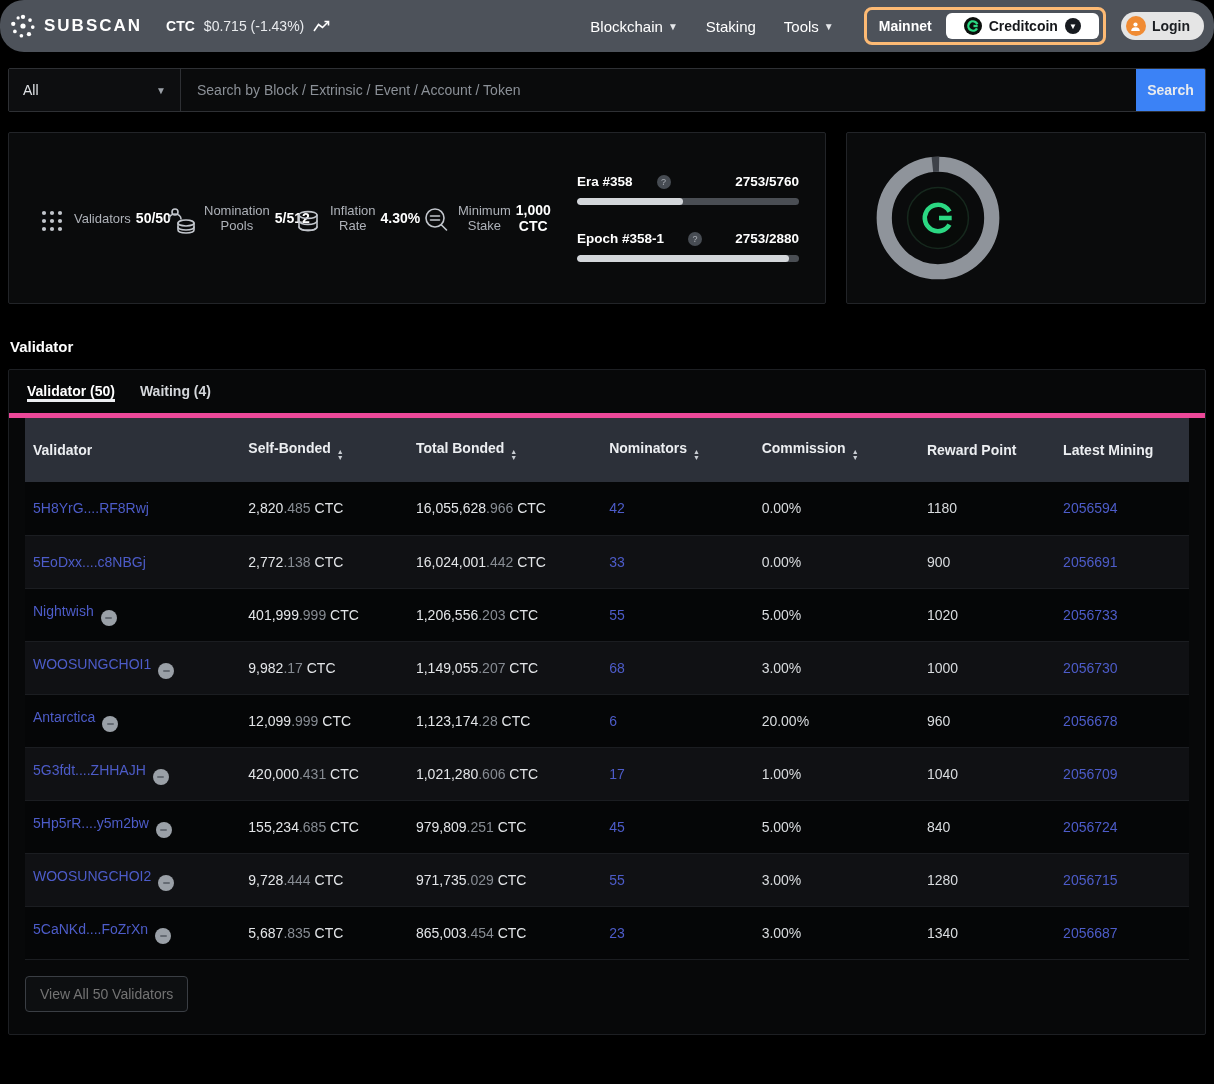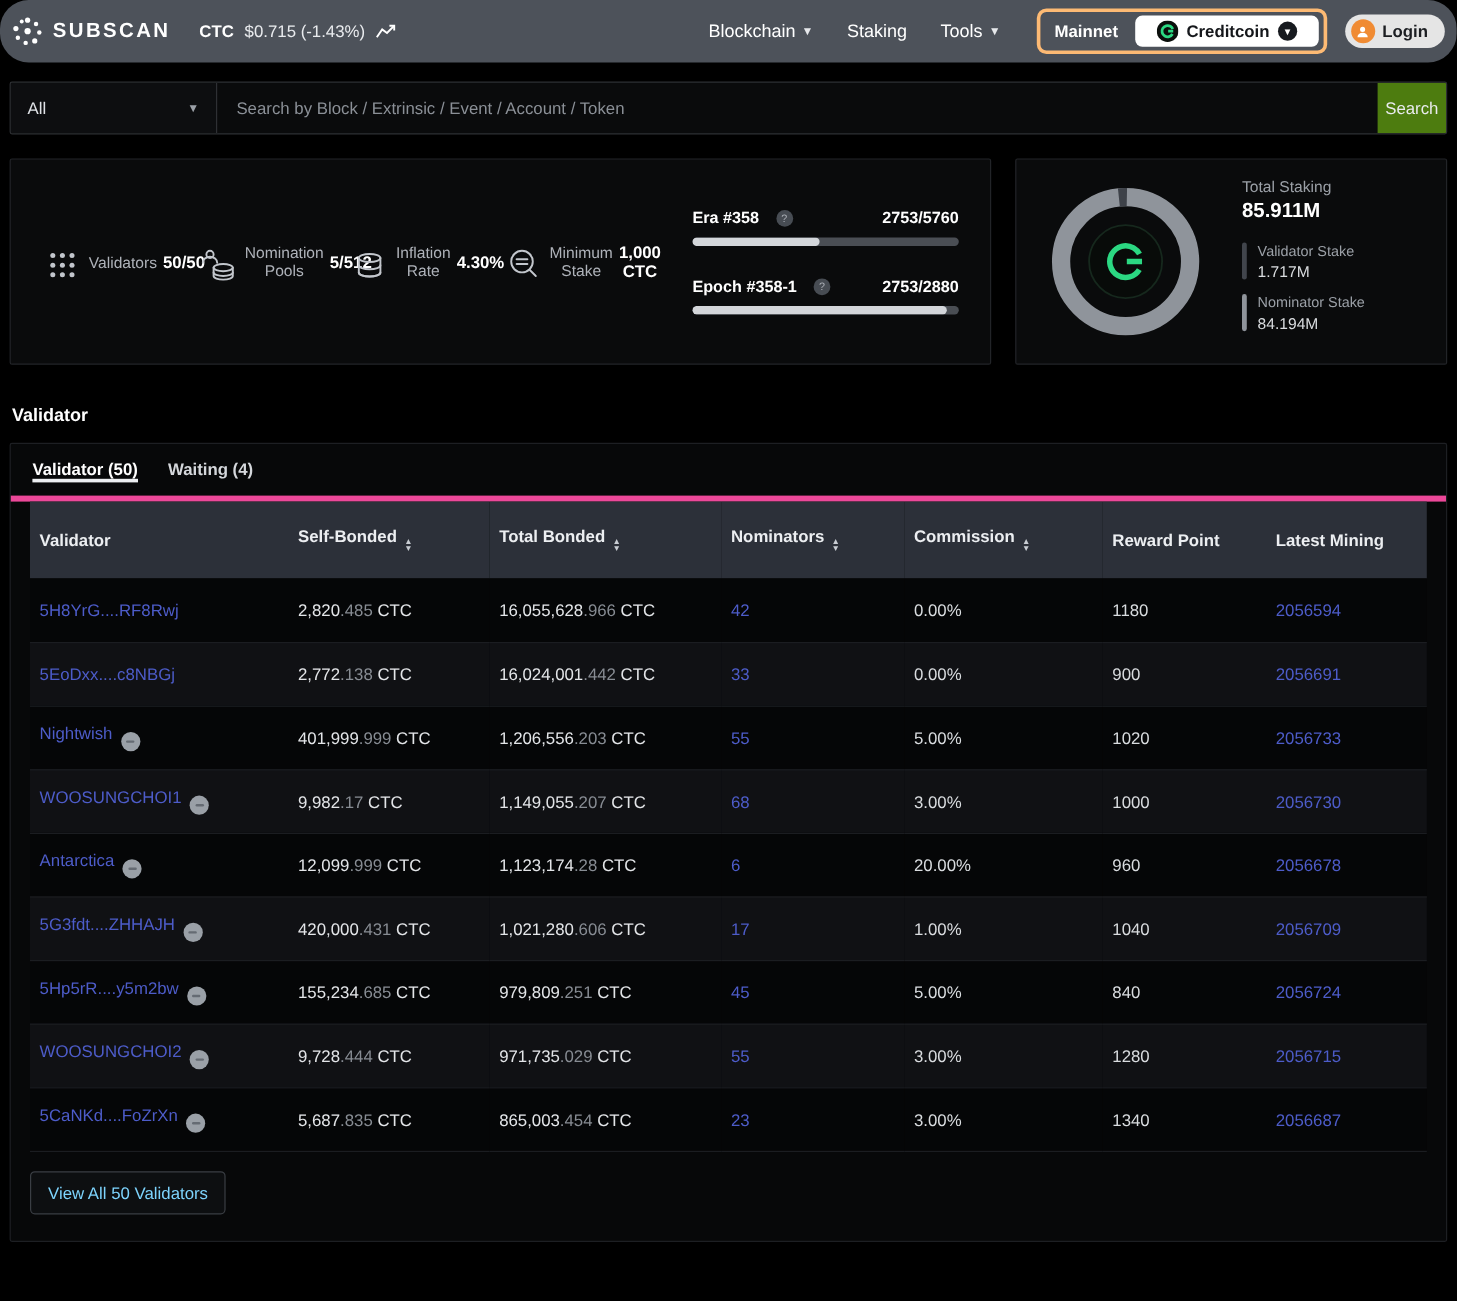--- a/index.html
+++ b/index.html
@@ -28,33 +28,33 @@
   .login-btn { background: #e5e5e5; border: none; border-radius: 16px; padding: 4px 14px 4px 5px; display: flex; align-items: center; gap: 6px; cursor: pointer; font-family: inherit; }
   .login-icon { width: 20px; height: 20px; border-radius: 50%; background: #f08b33; display: inline-flex; align-items: center; justify-content: center; }
   .login-label { color: #1c1e22; font-weight: 700; font-size: 14px; }
 
   
   .search-section { padding: 16px 8px; }
   .search-bar { display: flex; height: 44px; border: 1px solid #2e3034; background: #0a0b0c; border-radius: 2px; overflow: hidden; }
   .search-filter { width: 172px; display: flex; align-items: center; justify-content: space-between; padding: 0 14px; color: #dfe2e6; border-right: 1px solid #2e3034; cursor: pointer; background: #0d0e10; }
   .search-input { flex: 1; background: transparent; border: none; outline: none; color: #cfd3d8; font-size: 14px; padding: 0 16px; font-family: inherit; }
   .search-input::placeholder { color: #8b9097; }
-  .search-btn { width: 57px; background: #4d7c0f; border: none; color: #e9ebee; font-size: 14px; cursor: pointer; font-family: inherit; }
+  .search-btn { width: 69px; background: #3b82f6; border: none; color: #e9ebee; font-size: 14px; cursor: pointer; font-family: inherit; font-weight: bold; }
 
   
   .overview { display: flex; gap: 20px; padding: 4px 8px 0; }
   .card { background: #0a0b0c; border: 1px solid #222428; border-radius: 2px; }
   .stats-card { flex: 1; display: flex; align-items: center; padding: 22px 26px; }
   .stat { width: 128px; display: flex; flex-direction: row; align-items: center; gap: 5px; text-align: center; }
   .stat-icon { height: 40px; display: flex; align-items: flex-end; justify-content: center; }
   .stat-label { color: #aeb2b9; font-size: 13px; }
   .stat-value { color: #fff; font-weight: 700; font-size: 14px; }
   .progress-block { flex: 1; padding-left: 30px; display: flex; flex-direction: column; gap: 26px; }
   .progress-top { display: flex; justify-content: space-between; align-items: center; margin-bottom: 9px; }
-  .progress-label { display: flex; align-items: center; gap: 14px; color: #fff; font-weight: 700; font-size: 13.5px; }
+  .progress-label { display: flex; align-items: center; gap: 24px; color: #fff; font-weight: 700; font-size: 13.5px; }
   .help-icon { width: 14px; height: 14px; border-radius: 50%; background: #474c53; color: #abafb6; font-size: 9px; display: inline-flex; align-items: center; justify-content: center; font-weight: 400; }
   .progress-value { color: #fff; font-weight: 700; font-size: 13.5px; }
   .bar { height: 7px; border-radius: 4px; background: #4a4e54; overflow: hidden; }
   .bar-fill { height: 100%; background: #d3d6da; border-radius: 4px; }
 
   .staking-card { width: 360px; display: flex; align-items: center; padding: 14px 20px; gap: 26px; }
   .staking-legend { display: flex; flex-direction: column; }
   .total-label { color: #9ba0a7; font-size: 13px; }
   .total-value { color: #fff; font-size: 17px; font-weight: 700; margin: 3px 0 16px; }
   .legend-item { display: flex; gap: 9px; margin-bottom: 11px; }
@@ -75,21 +75,21 @@
   thead th { background: #2c3039; height: 64px; text-align: left; padding: 0 8px; color: #eceef1; font-size: 14px; font-weight: 700; }
   .sort { display: inline-flex; flex-direction: column; margin-left: 6px; vertical-align: -1px; cursor: pointer; }
   .sort span { font-size: 7px; line-height: 6px; color: #c9cdd3; }
   tbody td { height: 53px; padding: 0 8px; font-size: 14px; color: #d9dcdf; border-bottom: 1px solid #1b1d21; }
   tbody tr:nth-child(odd) { background: #050607; }
   tbody tr:nth-child(even) { background: #101114; }
   .amt-main { color: #e3e5e8; }
   .amt-dec { color: #878c93; }
   .badge { display: inline-flex; align-items: center; justify-content: center; width: 16px; height: 16px; border-radius: 50%; background: #9aa0a7; margin-left: 7px; vertical-align: -3px; }
   .badge-dash { width: 7px; height: 2.5px; background: #656b73; border-radius: 1px; }
-  .view-all-btn { margin: 16px 16px 22px; padding: 9px 14px; background: #0d0f11; border: 1px solid #3a3e44; border-radius: 4px; color: #7dd3fc; font-size: 14px; cursor: pointer; font-family: inherit; text-align: center; }
+  .view-all-btn { margin: 16px 16px 22px; padding: 9px 14px; background: #0d0f11; border: 1px solid #3a3e44; border-radius: 4px; color: #737373; font-size: 14px; cursor: pointer; font-family: inherit; text-align: center; }
 
   .icon-stroke { stroke: #c2c6cc; fill: none; stroke-width: 1.6; stroke-linecap: round; }
 </style>
 </head>
 <body>
 
 <header class="topbar">
   <div class="brand">
     <svg width="26" height="26" viewBox="0 0 24 24">
       <g fill="#fff">
@@ -255,38 +255,20 @@
   <div class="card staking-card">
     <svg width="142" height="142" viewBox="0 0 140 140">
       <circle cx="70" cy="70" r="53" fill="none" stroke="#8f949b" stroke-width="15"></circle>
       <circle id="validator-arc" cx="70" cy="70" r="53" fill="none" stroke="#3e4249" stroke-width="15" transform="rotate(-96 70 70)" stroke-dasharray="6.660176425610362 326.3486448549077"></circle>
       <circle cx="70" cy="70" r="30" fill="#080b09" stroke="#16281d" stroke-width="1.5"></circle>
       <g>
         <circle cx="70" cy="70" r="13" fill="none" stroke="#2bd882" stroke-width="4.5" stroke-dasharray="68 13.7" transform="rotate(30 70 70)"></circle>
         <line x1="71" y1="70" x2="83.5" y2="70" stroke="#2bd882" stroke-width="4.5"></line>
       </g>
     </svg>
-    <div class="staking-legend">
-      <span class="total-label">Total Staking</span>
-      <span class="total-value">85.911M</span>
-      <div class="legend-item">
-        <span class="legend-marker validator"></span>
-        <span>
-          <div class="legend-label">Validator Stake</div>
-          <div class="legend-value">1.717M</div>
-        </span>
-      </div>
-      <div class="legend-item">
-        <span class="legend-marker nominator"></span>
-        <span>
-          <div class="legend-label">Nominator Stake</div>
-          <div class="legend-value">84.194M</div>
-        </span>
-      </div>
-    </div>
   </div>
 </section>
 
 <div class="section-title">Validator</div>
 
 <section class="table-card">
   <div class="tabs">
     <div class="tab active">Validator (50)</div>
     <div class="tab">Waiting (4)</div>
   </div>

